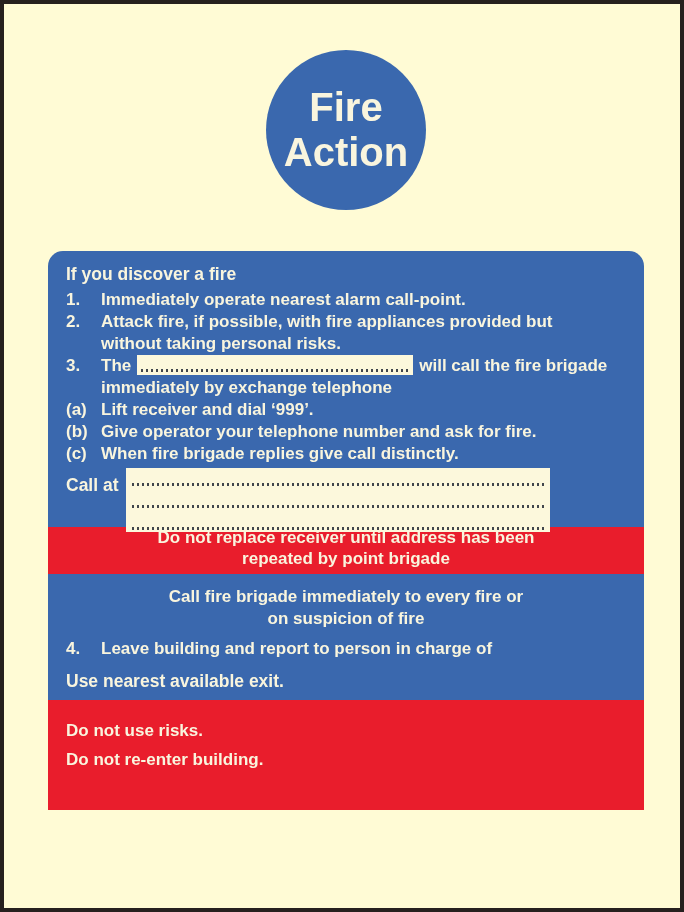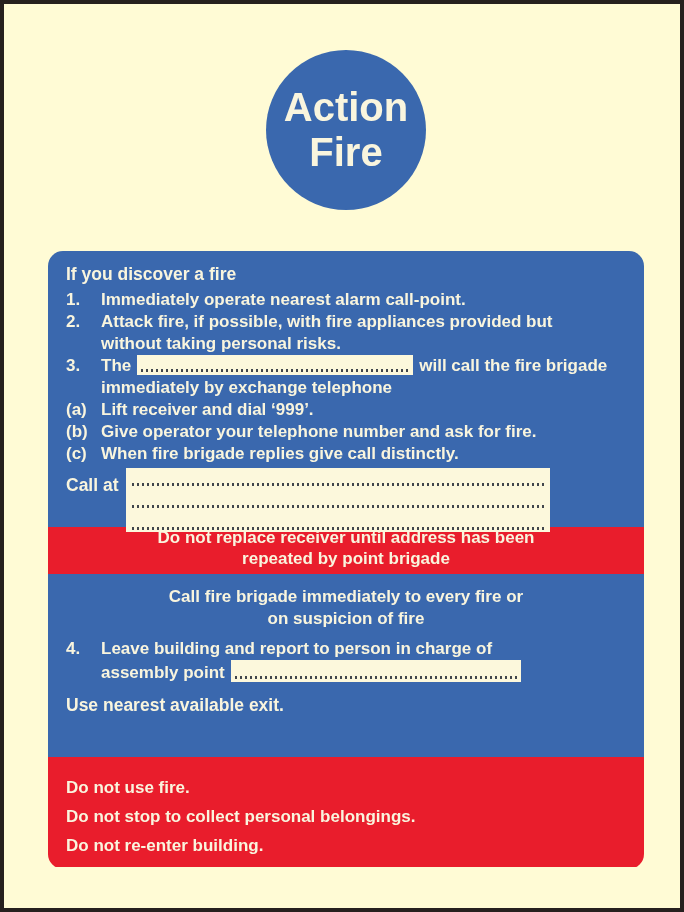--- a/index.html
+++ b/index.html
@@ -27,21 +27,21 @@
   .panel{
     position:absolute;left:44px;top:247px;width:596px;height:618px;
     border-radius:15px;overflow:hidden;
     display:flex;flex-direction:column;
     color:var(--light);font-size:17px;line-height:22px;
   }
   .sec{background:var(--blue);}
   .band{background:var(--red);}
   .sec1{height:276px;padding:12px 18px 0;}
   .band1{height:47px;text-align:center;font-size:17px;line-height:21px;}
-  .sec2{height:183px;padding:12px 18px 0;}
+  .sec2{height:126px;padding:12px 18px 0;}
   .band2{height:110px;padding:16px 18px 0;}
   .h{font-size:17.5px;}
   .h.mb{margin-bottom:4px;}
   .mt{margin-top:10px;}
   .row{display:flex;}
   .row .num{width:35px;flex:0 0 35px;}
   .row .txt{flex:1;max-width:505px;}
   .nowrap{white-space:nowrap;}
   .fillbox{
     display:inline-block;width:276px;height:20px;background:var(--boxcream);
@@ -63,22 +63,22 @@
   .mt8{margin-top:8px;}
   .mt10{margin-top:10px;}
   .proh{line-height:29px;}
 </style>
 </head>
 <body>
 
 <div class="sign">
 
   <div class="circle">
+    <div>Fire</div>
     <div>Action</div>
-    <div>Fire</div>
   </div>
 
   <div class="panel">
 
     <div class="sec sec1">
       <div class="h mb">If you discover a fire</div>
 
       <div class="row">
         <span class="num">1.</span>
         <span class="txt">Immediately operate nearest alarm call-point.</span>
@@ -132,26 +132,24 @@
         <div>Call fire brigade immediately to every fire or</div>
         <div>on suspicion of fire</div>
       </div>
 
       <div class="row mt8">
         <span class="num">4.</span>
         <span class="txt">Leave building and report to person in charge of</span>
       </div>
       <div class="row nowrap">
         <span class="num"></span>
-        <span class="txt3"><span>assembly point</span><span class="fillbox wide"><span class="dotline"></span></span></span>
       </div>
 
       <div class="h mt10">Use nearest available exit.</div>
     </div>
 
     <div class="band band2">
-      <div class="proh">Do not use fire.</div>
-      <div class="proh">Do not stop to collect personal belongings.</div>
+      <div class="proh">Do not use risks.</div>
       <div class="proh">Do not re-enter building.</div>
     </div>
 
   </div>
 </div>
 
 </body></html>

